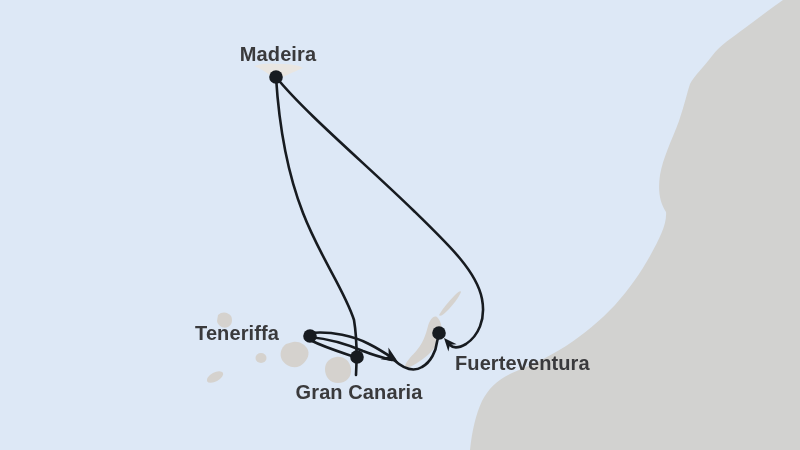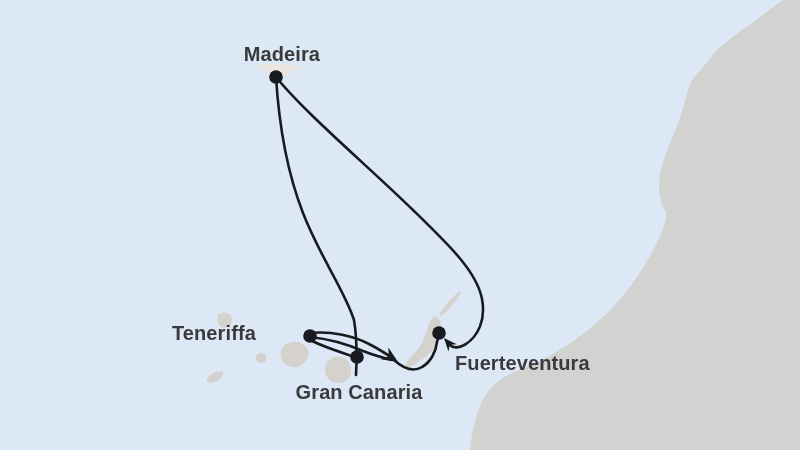--- a/index.html
+++ b/index.html
@@ -17,22 +17,22 @@
   .island-light{fill:var(--island-light);stroke:none;}
   .route{fill:none;stroke:var(--route);stroke-width:2.6;stroke-linecap:round;}
   .dot{fill:var(--route);}
   .arrow{fill:var(--route);stroke:none;}
   .port-label{
     position:absolute; color:var(--label); font-size:20px; line-height:20px;
     white-space:nowrap; letter-spacing:0.1px;
   }
   .port-label.regular{font-weight:600;}
   .port-label.bold{font-weight:700;}
-  .lbl-madeira{left:200px;top:44px;width:120px;text-align:right;}
-  .lbl-teneriffa{left:172px;top:323px;width:130px;text-align:left;}
+  .lbl-madeira{left:218px;top:44px;width:120px;text-align:center;}
+  .lbl-teneriffa{left:172px;top:323px;width:130px;text-align:center;}
   .lbl-gran-canaria{left:279px;top:382px;width:160px;text-align:center;}
   .lbl-fuerteventura{left:455px;top:353px;}
 </style>
 </head>
 <body>
 
 <div class="map-canvas">
   <svg width="800" height="450" viewBox="0 0 800 450">
 
     <path class="land" d="M 800,0 L 783,0

